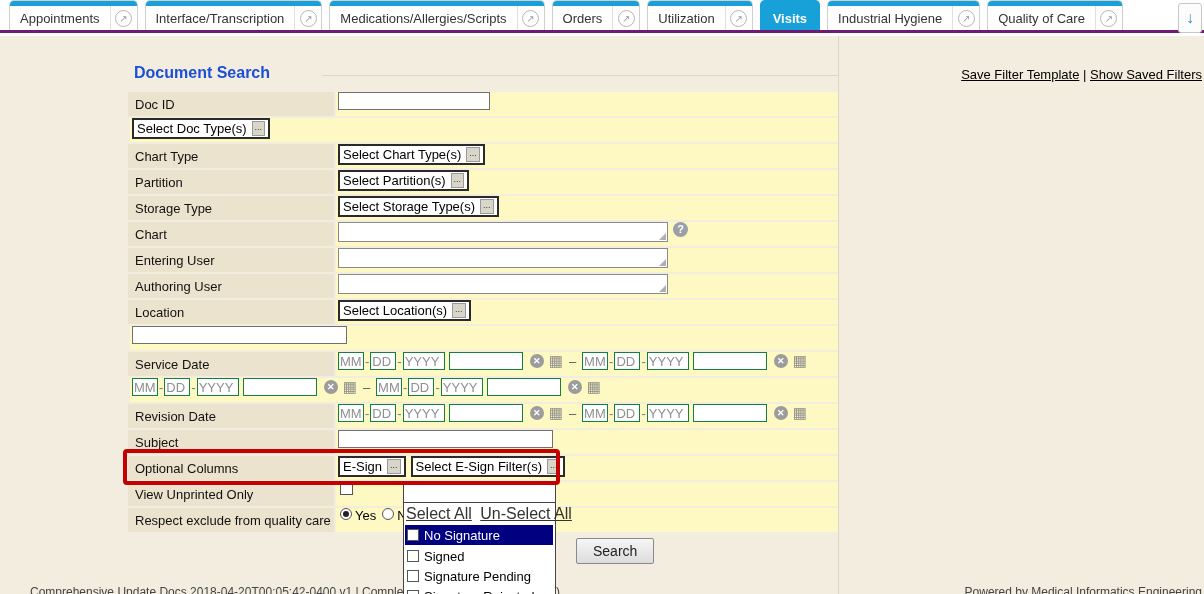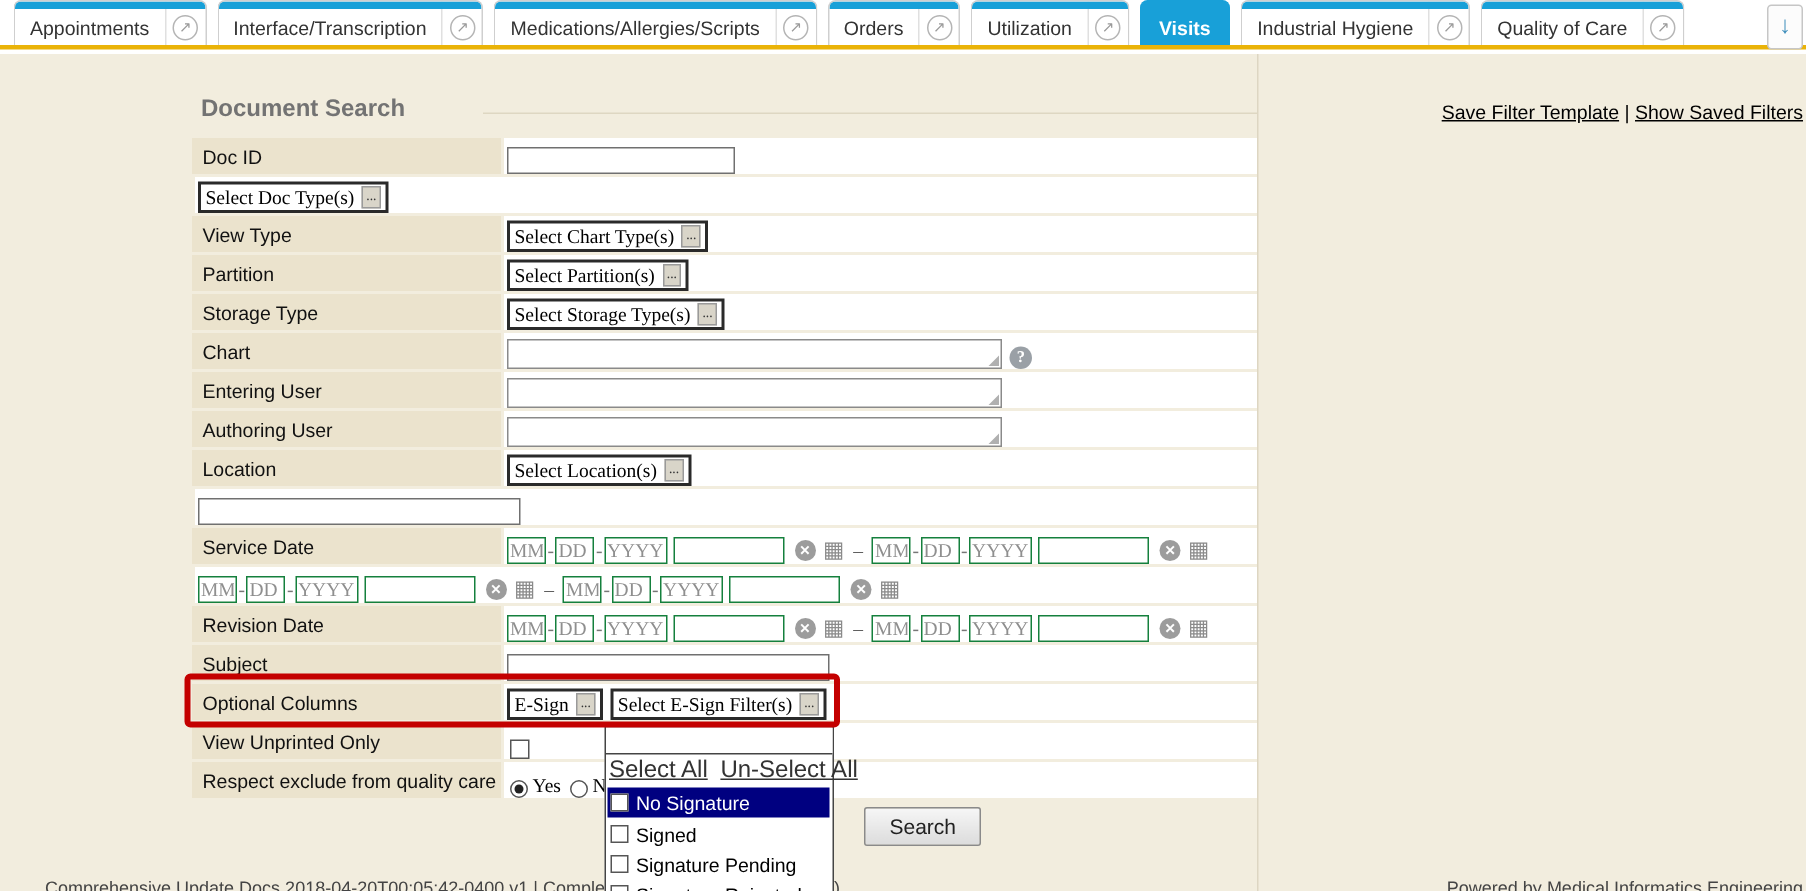--- a/index.html
+++ b/index.html
@@ -4,21 +4,21 @@
 <style>
   * { box-sizing: border-box; }
   html,body { margin:0; padding:0; }
   body {
     width:1204px; height:594px; overflow:hidden; position:relative;
     font-family:"Liberation Sans", sans-serif; background:#fff;
   }
   
   .tabbar {
     position:absolute; top:0; left:0; width:1204px; height:33px;
-    background:#fff; border-bottom:3px solid #eab308;
+    background:#fff; border-bottom:3px solid #701a75;
     display:flex; align-items:flex-end; gap:7px; padding-left:9px;
   }
   .tab {
     position:relative; height:30px; display:flex; align-items:center;
     border:1px solid #cfcfcf; border-bottom:none; border-radius:5px 5px 0 0;
     background:#fff; overflow:hidden; flex:none; cursor:pointer;
   }
   .tab::before { content:""; position:absolute; top:0; left:0; right:0; height:5px; background:#18a0d8; }
   .tab-label { padding:6px 10px 0; font-size:13px; color:#333; white-space:nowrap; }
   .tab-pop {
@@ -36,30 +36,30 @@
     position:absolute; top:3px; right:2px; width:24px; height:30px;
     border:1px solid #c6c6c6; border-radius:3px; background:#fcfcfc;
     color:#4391bd; font-size:16px; font-weight:bold;
     display:flex; align-items:center; justify-content:center; cursor:pointer;
   }
   
   .content { position:absolute; top:36px; left:0; width:1204px; height:558px; background:#f2edde; }
   .vdivider { position:absolute; left:838px; top:0; height:558px; width:1px; background:#ddd6c2; }
   .toplinks { position:absolute; top:31px; right:2px; font-size:13px; color:#000; white-space:nowrap; }
   .toplinks a { color:#000; text-decoration:underline; cursor:pointer; }
-  .pagetitle { position:absolute; left:134px; top:28px; font-size:16px; font-weight:bold; color:#737373; }
+  .pagetitle { position:absolute; left:134px; top:28px; font-size:16px; font-weight:bold; color:#1d4ed8; }
   .titleline { position:absolute; left:322px; top:39px; width:516px; height:1px; background:#ded7c2; }
   
   .form { position:absolute; left:128px; top:56px; width:710px; }
   .frow { display:flex; height:24px; margin-bottom:2px; }
   .flabel {
     width:206px; flex:none; background:#ebe3cd; font-size:13px; color:#111;
     padding:5px 0 0 7px; white-space:nowrap;
   }
-  .fvalue { flex:1; margin-left:2px; background:#ffffff; display:flex; align-items:flex-end; padding-left:2px;font-family:Liberation Serif, serif; }
+  .fvalue { flex:1; margin-left:2px; background:#fef9c3; display:flex; align-items:flex-start; padding-left:2px; }
   .ti { height:18px; border:1px solid #707070; font-size:13px; padding:0 2px; font-family:inherit; background:#fff; }
   .w152 { width:152px; } .w215 { width:215px; }
   .wideinput { width:330px; height:20px; border:1px solid #8a8a8a; position:relative; background:#fff; }
   .grip { position:absolute; right:1px; bottom:1px; width:0; height:0; border-left:7px solid transparent; border-bottom:7px solid #b0b0b0; }
   .selbtn {
     display:inline-flex; align-items:center; height:21px; background:#fff;
     border:2px solid #2a2a2a; font-size:13px; color:#000; padding:0 3px;
     margin-right:5px; font-family:inherit; cursor:pointer;
   }
   .mini {
@@ -187,21 +187,21 @@
     <div class="frow">
       <div class="fvalue">
         <button class="selbtn">
             <span>Select Doc Type(s)</span>
             <span class="mini">...</span>
           </button>
       </div>
     </div>
 
     <div class="frow">
-      <div class="flabel">View Type</div>
+      <div class="flabel">Chart Type</div>
       <div class="fvalue">
         <button class="selbtn">
             <span>Select Chart Type(s)</span>
             <span class="mini">...</span>
           </button>
       </div>
     </div>
 
     <div class="frow">
       <div class="flabel">Partition</div>

